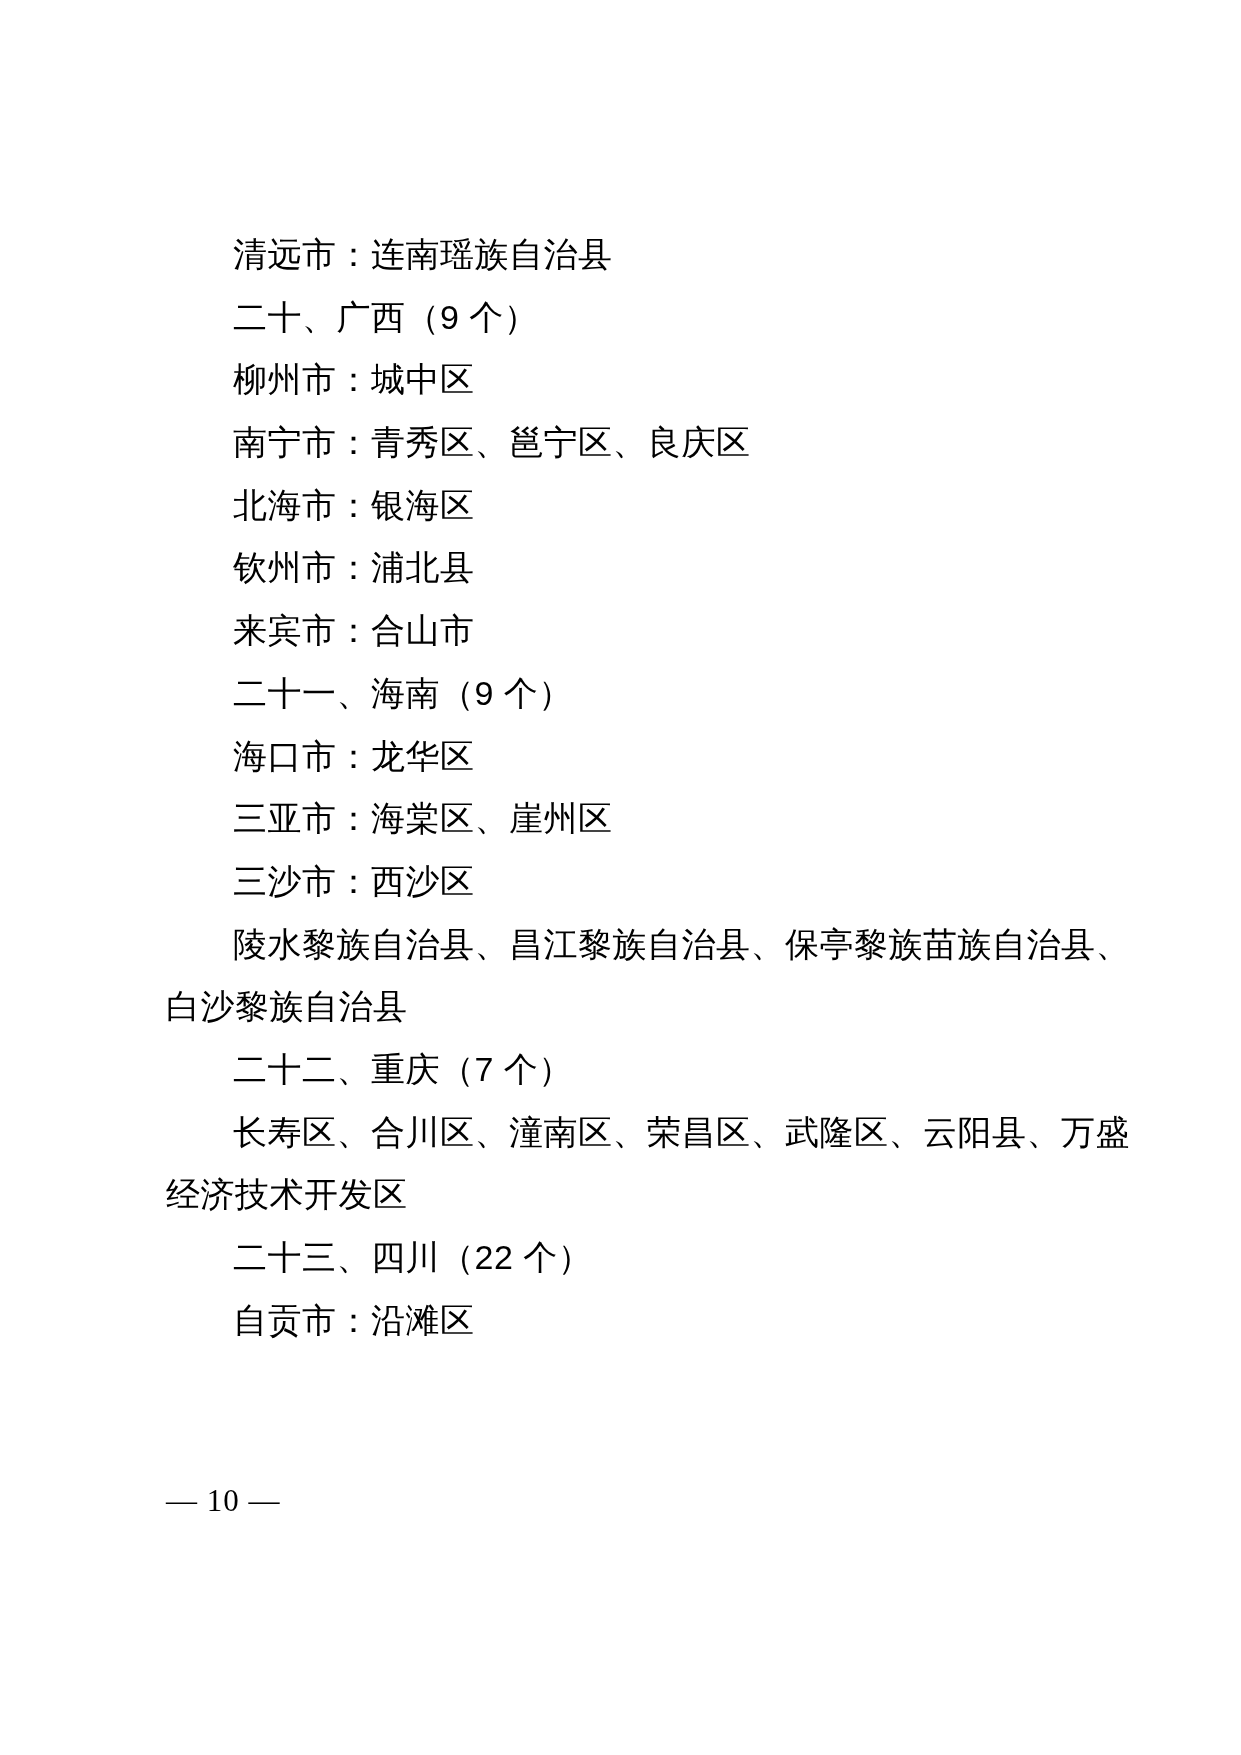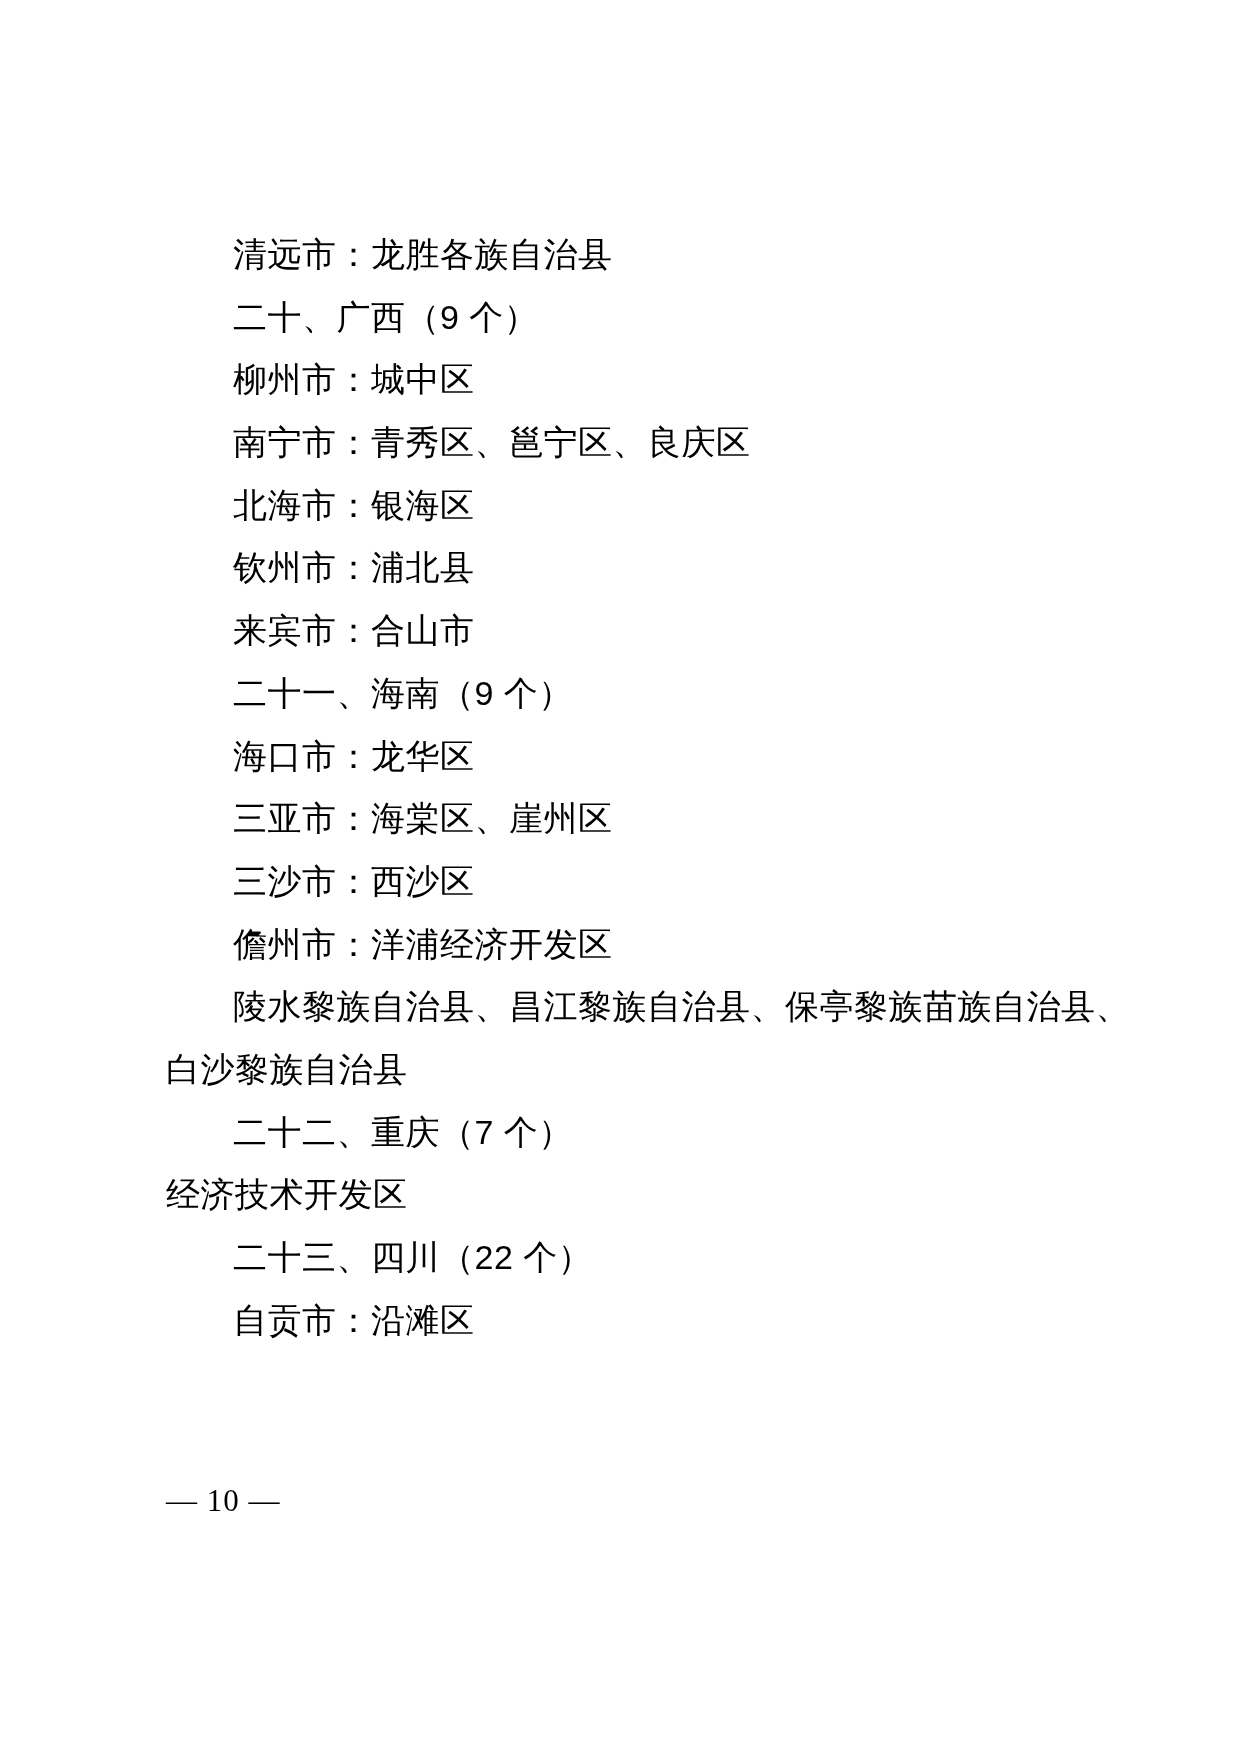--- a/index.html
+++ b/index.html
@@ -45,34 +45,34 @@
     font-family: "Liberation Serif", serif;
     letter-spacing: 1px;
     white-space: nowrap;
   }
 </style>
 </head>
 <body>
 
 <div class="page">
   <div class="doc-body">
-    <div class="line indent">清远市：龙胜各族自治县</div>
+    <div class="line indent">清远市：连南瑶族自治县</div>
     <div class="line indent">二十、广西（9 个）</div>
     <div class="line indent">柳州市：城中区</div>
     <div class="line indent">南宁市：青秀区、邕宁区、良庆区</div>
     <div class="line indent">北海市：银海区</div>
     <div class="line indent">钦州市：浦北县</div>
     <div class="line indent">来宾市：合山市</div>
     <div class="line indent">二十一、海南（9 个）</div>
     <div class="line indent">海口市：龙华区</div>
     <div class="line indent">三亚市：海棠区、崖州区</div>
     <div class="line indent">三沙市：西沙区</div>
-    <div class="line indent">儋州市：洋浦经济开发区</div>
     <div class="line indent">陵水黎族自治县、昌江黎族自治县、保亭黎族苗族自治县、</div>
     <div class="line">白沙黎族自治县</div>
     <div class="line indent">二十二、重庆（7 个）</div>
+    <div class="line indent">长寿区、合川区、潼南区、荣昌区、武隆区、云阳县、万盛</div>
     <div class="line">经济技术开发区</div>
     <div class="line indent">二十三、四川（22 个）</div>
     <div class="line indent">自贡市：沿滩区</div>
   </div>
 
   <div class="page-number">— 10 —</div>
 </div>
 
 </body></html>

